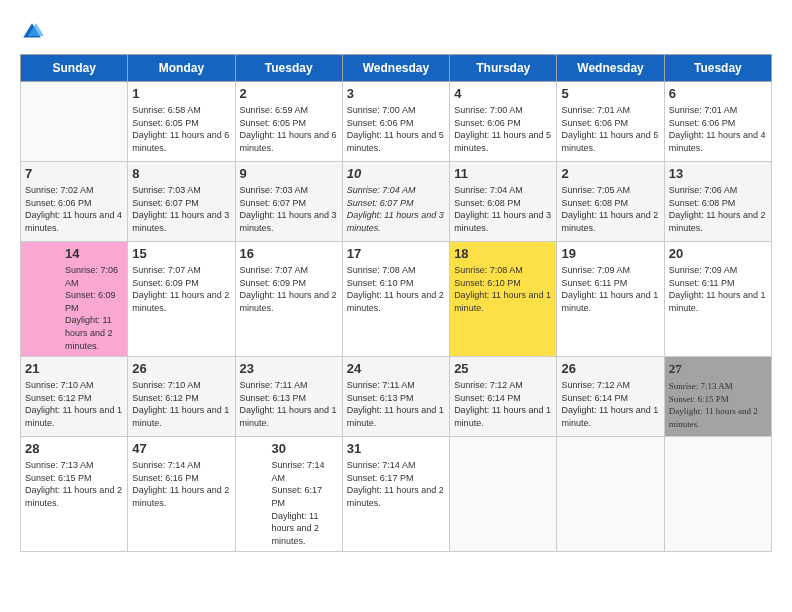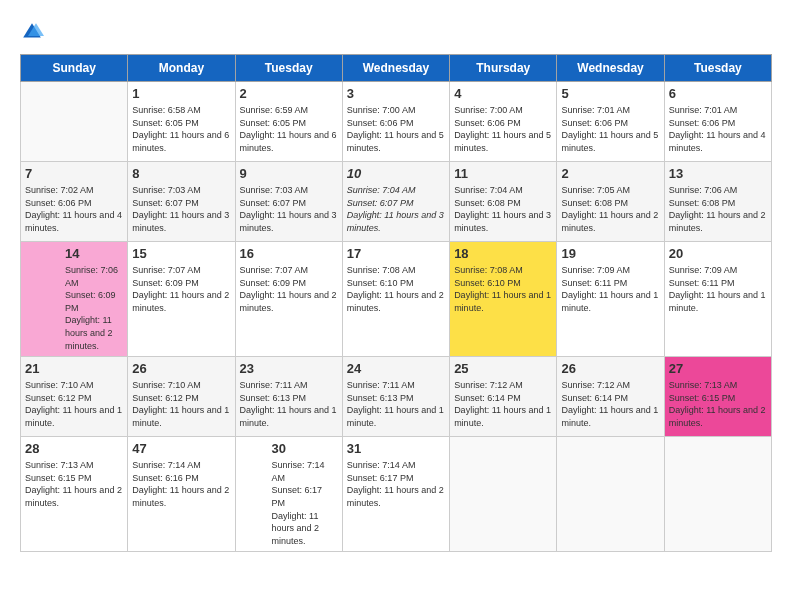--- a/index.html
+++ b/index.html
@@ -219,21 +219,21 @@
           <div class="day-info">Sunrise: 7:11 AM<br>Sunset: 6:13 PM<br>Daylight: 11 hours and 1 minute.</div>
         </td>
         <td style="background-color: rgb(245, 245, 245);">
           <span class="day-number">25</span>
           <div class="day-info">Sunrise: 7:12 AM<br>Sunset: 6:14 PM<br>Daylight: 11 hours and 1 minute.</div>
         </td>
         <td style="background-color: rgb(245, 245, 245);">
           <span class="day-number">26</span>
           <div class="day-info">Sunrise: 7:12 AM<br>Sunset: 6:14 PM<br>Daylight: 11 hours and 1 minute.</div>
         </td>
-        <td style="background-color: #ec4899;">
+        <td style="background-color: #a3a3a3; font-family: Liberation Serif, serif;">
           <span class="day-number">27</span>
           <div class="day-info">Sunrise: 7:13 AM<br>Sunset: 6:15 PM<br>Daylight: 11 hours and 2 minutes.</div>
         </td>
       </tr>
       <tr>
         <td style="background-color: rgb(255, 255, 255);">
           <span class="day-number">28</span>
           <div class="day-info">Sunrise: 7:13 AM<br>Sunset: 6:15 PM<br>Daylight: 11 hours and 2 minutes.</div>
         </td>
         <td style="background-color: rgb(255, 255, 255);">

